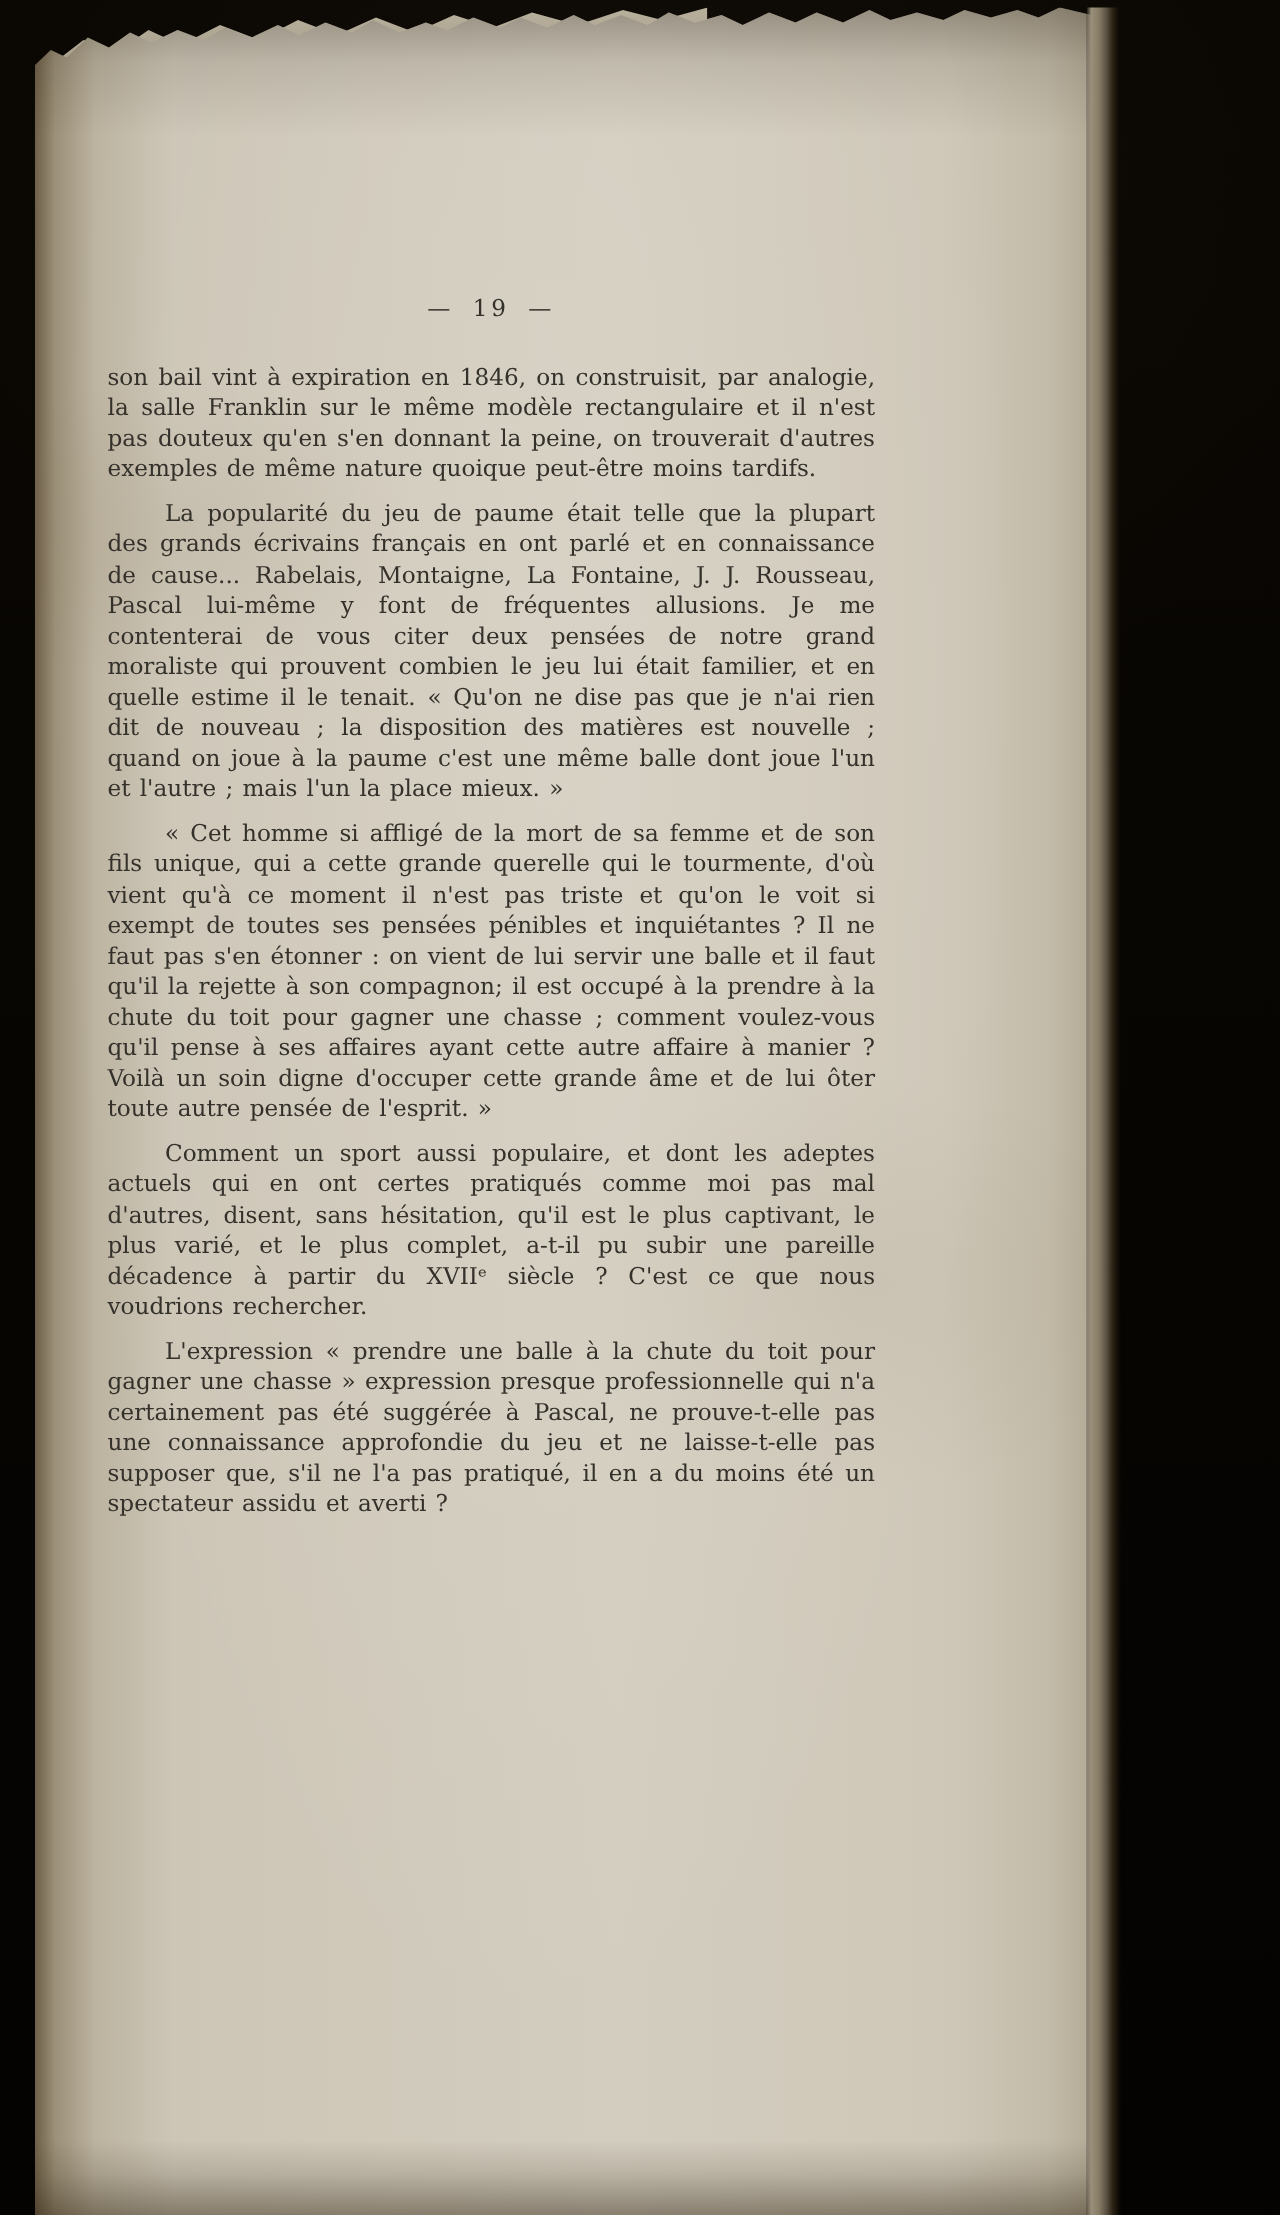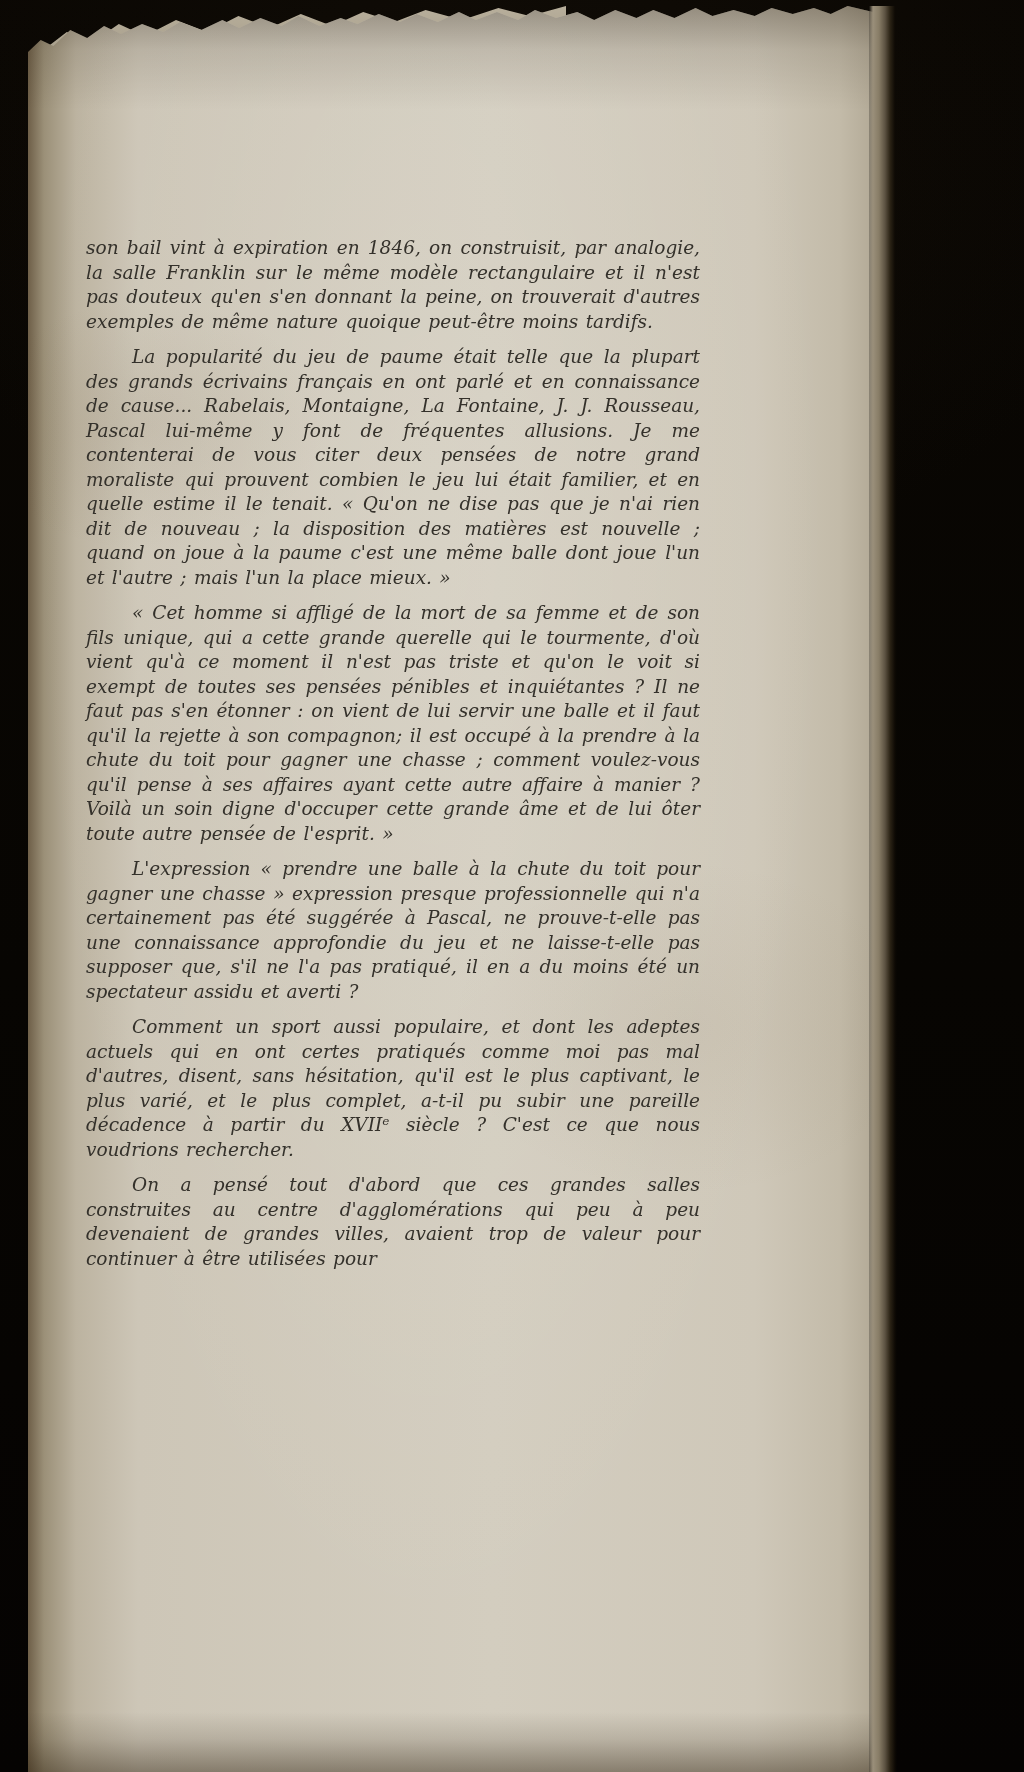--- a/index.html
+++ b/index.html
@@ -103,41 +103,40 @@
   .page-number {
     text-align: center;
     letter-spacing: 3px;
     margin: 0 0 30px 0;
     word-spacing: 6px;
   }
 
   .para {
     margin: 0 0 11px 0;
     text-indent: 46px;
-    font-style: italic;
   }
   .para.no-indent { text-indent: 0; }
   .para:last-child { margin-bottom: 0; }
 </style>
 </head>
 <body>
 
 <div class="scene">
 
   <div class="torn-remnant"></div>
 
   <div class="paper">
     <div class="text-block">
+      <div class="page-number">— 19 —</div>
       <div>
 
       <p class="para no-indent">son bail vint à expiration en 1846, on construisit, par analogie, la salle Franklin sur le même modèle rectangulaire et il n'est pas douteux qu'en s'en donnant la peine, on trouverait d'autres exemples de même nature quoique peut-être moins tardifs.</p>
           <p class="para indent">La popularité du jeu de paume était telle que la plupart des grands écrivains français en ont parlé et en connaissance de cause... Rabelais, Montaigne, La Fontaine, J. J. Rousseau, Pascal lui-même y font de fréquentes allusions. Je me contenterai de vous citer deux pensées de notre grand moraliste qui prouvent combien le jeu lui était familier, et en quelle estime il le tenait. « Qu'on ne dise pas que je n'ai rien dit de nouveau ; la disposition des matières est nouvelle ; quand on joue à la paume c'est une même balle dont joue l'un et l'autre ; mais l'un la place mieux. »</p>
           <p class="para indent">« Cet homme si affligé de la mort de sa femme et de son fils unique, qui a cette grande querelle qui le tourmente, d'où vient qu'à ce moment il n'est pas triste et qu'on le voit si exempt de toutes ses pensées pénibles et inquiétantes ? Il ne faut pas s'en étonner : on vient de lui servir une balle et il faut qu'il la rejette à son compagnon; il est occupé à la prendre à la chute du toit pour gagner une chasse ; comment voulez-vous qu'il pense à ses affaires ayant cette autre affaire à manier ? Voilà un soin digne d'occuper cette grande âme et de lui ôter toute autre pensée de l'esprit. »</p>
+          <p class="para indent">Comment un sport aussi populaire, et dont les adeptes actuels qui en ont certes pratiqués comme moi pas mal d'autres, disent, sans hésitation, qu'il est le plus captivant, le plus varié, et le plus complet, a-t-il pu subir une pareille décadence à partir du XVIIᵉ siècle ? C'est ce que nous voudrions rechercher.</p>
           <p class="para indent">L'expression « prendre une balle à la chute du toit pour gagner une chasse » expression presque professionnelle qui n'a certainement pas été suggérée à Pascal, ne prouve-t-elle pas une connaissance approfondie du jeu et ne laisse-t-elle pas supposer que, s'il ne l'a pas pratiqué, il en a du moins été un spectateur assidu et averti ?</p>
-          <p class="para indent">Comment un sport aussi populaire, et dont les adeptes actuels qui en ont certes pratiqués comme moi pas mal d'autres, disent, sans hésitation, qu'il est le plus captivant, le plus varié, et le plus complet, a-t-il pu subir une pareille décadence à partir du XVIIᵉ siècle ? C'est ce que nous voudrions rechercher.</p>
-          <p class="para indent">On a pensé tout d'abord que ces grandes salles construites au centre d'agglomérations qui peu à peu devenaient de grandes villes, avaient trop de valeur pour continuer à être utilisées pour</p>
         </div>
     </div>
   </div>
 
   <div class="edge-stack"></div>
 
 </div>
 
 </body></html>

